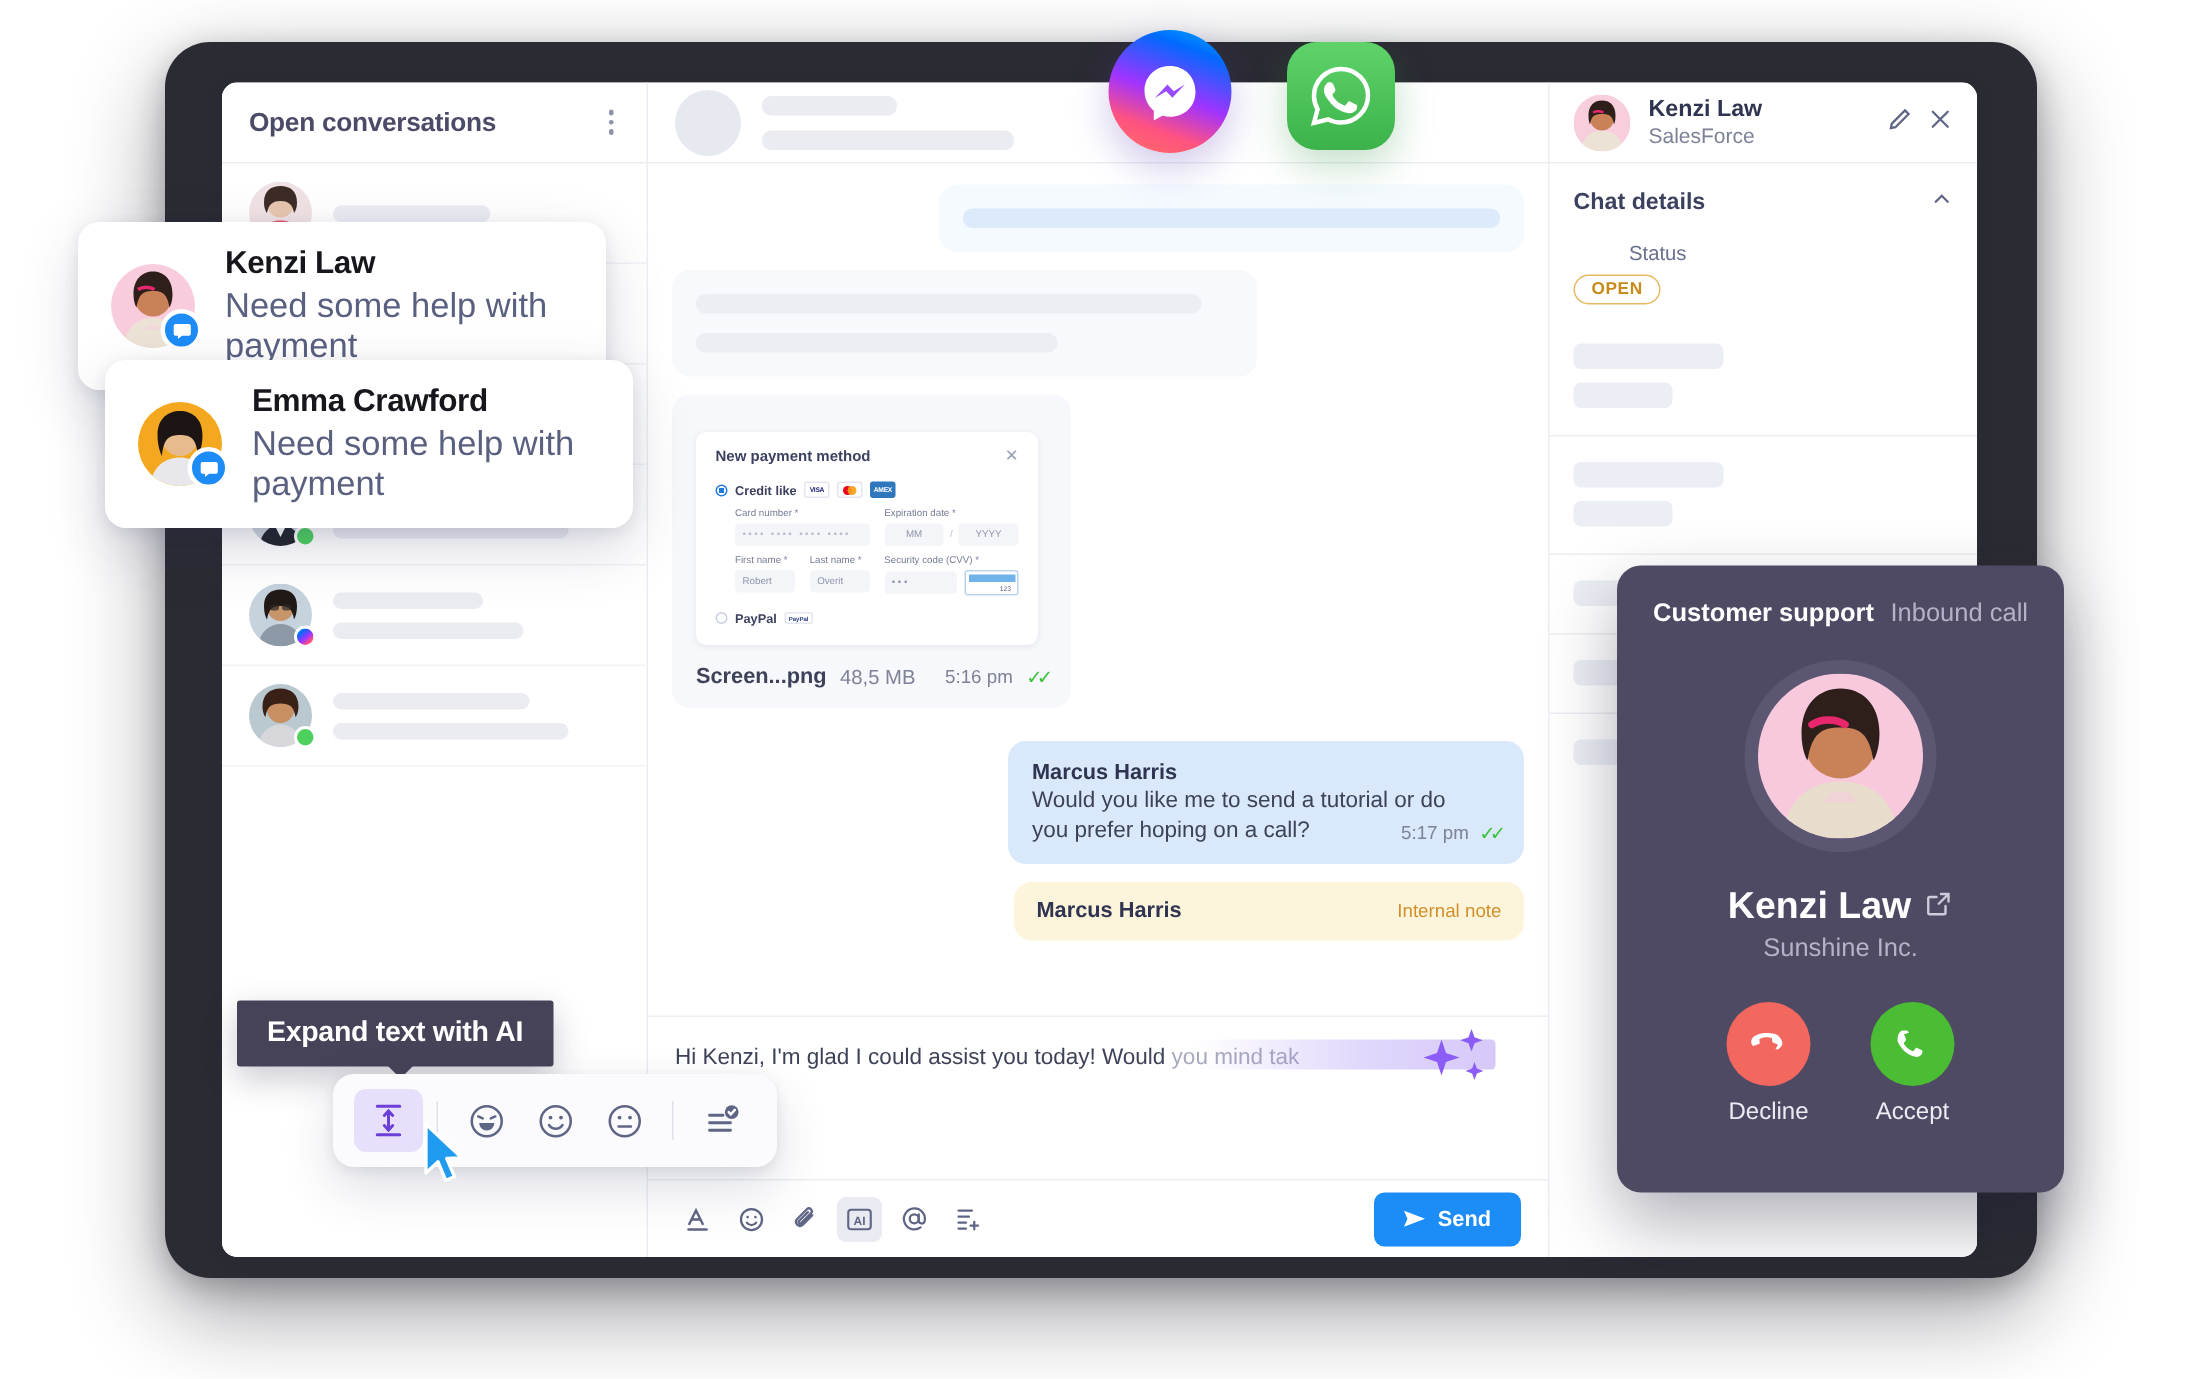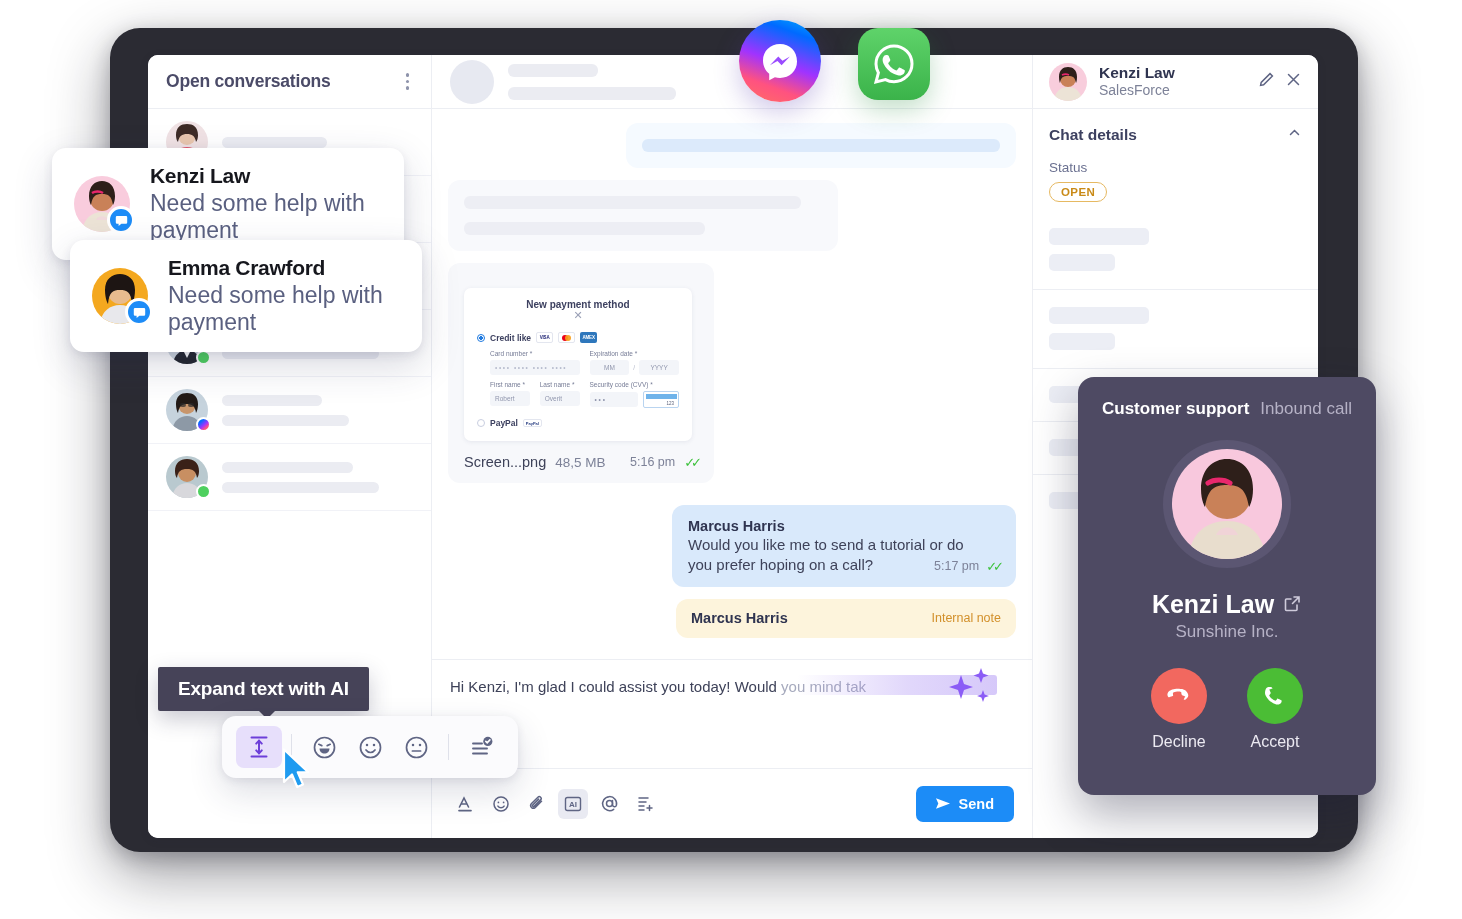--- a/index.html
+++ b/index.html
@@ -99,21 +99,21 @@
   .row-gap { height: 12px; }
 
   .msg-text { font-size: 15px; line-height: 1.38; color: #3e4259; }
 
   
   .pay-card {
     margin-top: 12px; background: #fff; border-radius: 7px;
     padding: 11px 13px 13px 13px; width: 228px;
     box-shadow: 0 1px 4px rgba(70,80,120,.10);
   }
-  .pc-head { display:flex; align-items:center; justify-content: space-between; margin-bottom: 11px; flex-direction: column; }
+  .pc-head { display:flex; align-items:center; justify-content: space-between; margin-bottom: 11px; }
   .pc-title { font-size: 10px; font-weight: 700; color: #3d4160; }
   .pc-x { font-size: 11px; color: #9aa0b6; line-height: 1; }
   .pc-opt { display: flex; align-items: center; gap: 5px; margin-bottom: 7px; }
   .radio { width: 8px; height: 8px; border-radius: 50%; border: 1.5px solid #c9cee0; flex: none; }
   .radio.on { border-color: #1f7ae0; background: radial-gradient(circle, #1f7ae0 0 45%, #fff 46% 100%); }
   .pc-opt-label { font-size: 8.5px; font-weight: 700; color: #3d4160; }
   .cbrand { width: 17px; height: 11px; border-radius: 2px; font-size: 4.5px; color: #fff;
             display:flex; align-items:center; justify-content:center; font-weight:700; letter-spacing:-.2px; }
   .cb-visa { background: #fff; border: .5px solid #e3e6ef; color: #1a1f71; }
   .cb-mc { background: #fff; border: .5px solid #e3e6ef; position: relative; }
@@ -133,21 +133,21 @@
   .pc-cvv .pc-inp { flex: 1; }
   .cvv-img { width: 36px; height: 17px; border: .7px solid #b9d4f0; border-radius: 2px;
              background: #fff; position: relative; flex: none; }
   .cvv-img::before { content:""; position:absolute; left:1.5px; right:1.5px; top:2px; height:4.5px; background:#6fb3ea; }
   .cvv-img i { position:absolute; right:4px; bottom:1px; font-size:4.5px; font-style:normal; color:#5a6079; }
   .pc-foot { display:flex; align-items:center; gap:5px; margin-top: 10px; }
   .pp-brand { width: 19px; height: 8px; border:.5px solid #e3e6ef; border-radius:2px; background:#fff;
               display:flex; align-items:center; justify-content:center; font-size:4px; font-weight:700; color:#253b80; }
 
   .file-row { display: flex; align-items: center; gap: 9px; margin-top: 13px; }
-  .file-name { font-size: 14.5px; font-weight: 400; color: #3e4259; }
+  .file-name { font-size: 14.5px; font-weight: 700; color: #3e4259; }
   .file-size { font-size: 13.5px; color: #7d8298; }
   .file-time { font-size: 12.5px; color: #7d8298; margin-left: auto; }
   .ticks { color: #3cc13b; font-size: 13px; letter-spacing: -4px; }
 
   .bub-out .name { font-size: 14.5px; font-weight: 700; color: #2f3450; margin-bottom: 1px; }
   .bub-out .line { font-size: 15px; line-height: 1.35; color: #3e4259; }
   .bub-out .meta { display:flex; align-items:center; gap:7px; justify-content:flex-end; margin-top:-17px; }
   .bub-out .meta .t { font-size: 12.5px; color: #7d8298; }
 
   .note {
@@ -163,21 +163,21 @@
   .composer-input { height: 108px; padding: 18px 18px 0 18px; position: relative; }
   .ci-line { font-size: 15px; color: #3e4259; white-space: nowrap; position: relative; display:inline-block; }
   .ci-line .faded { color: #a6aabd; }
   .ai-sweep {
     position: absolute; left: 365px; top: 15px; width: 200px; height: 20px;
     background: linear-gradient(90deg, rgba(157,125,242,0) 0%, rgba(157,125,242,.30) 55%, rgba(157,125,242,.42) 100%);
     border-radius: 3px; pointer-events: none;
   }
   .sparkles { position: absolute; left: 513px; top: 6px; width: 50px; height: 44px; }
   .composer-bar {
-    height: 70px; display: flex; align-items: center; gap: 6px;
+    height: 52px; display: flex; align-items: center; gap: 6px;
     padding: 0 18px; border-top: 1px solid #eceef3;
   }
   .tool { width: 30px; height: 30px; display:flex; align-items:center; justify-content:center;
           border-radius: 6px; color: #6a7090; cursor: pointer; }
   .tool.active { background: #e9eaf2; }
   .send-btn {
     margin-left: auto; background: #1c8cf7; color: #fff; border: none;
     border-radius: 7px; height: 36px; padding: 0 20px;
     font-size: 14.5px; font-weight: 700; font-family: inherit;
     display: flex; align-items: center; gap: 8px; cursor: pointer;
@@ -185,21 +185,21 @@
 
   
   .details { width: 286px; flex: none; border-left: 1px solid #eceef3; background: #fff; display:flex; flex-direction:column; }
   .det-head { height: 54px; flex: none; display:flex; align-items:center; gap: 12px; padding: 0 16px; border-bottom: 1px solid #eceef3; }
   .det-name { font-size: 15.5px; font-weight: 700; color: #2f3450; line-height: 1.2; }
   .det-sub { font-size: 14px; color: #7d8298; line-height: 1.2; }
   .det-actions { margin-left: auto; display: flex; align-items: center; gap: 10px; color: #5e6480; }
   .det-sec { padding: 16px 16px 0 16px; }
   .det-sec-head { display:flex; align-items:center; justify-content: space-between; }
   .det-sec-title { font-size: 15.5px; font-weight: 700; color: #3d4160; }
-  .det-lbl { font-size: 13.5px; color: #6a7090; margin-top: 16px; }
+  .det-lbl { font-size: 13.5px; color: #6a7090; margin-top: 16px; margin-left: 37px; }
   .status-pill {
     display: inline-block; margin-top: 7px; padding: 3px 11px;
     border: 1px solid #e6b962; border-radius: 11px;
     font-size: 11.5px; font-weight: 700; color: #c98a17; letter-spacing: .4px;
   }
   .det-skels { padding: 0 16px; }
   .det-skels .sk { background: #eceef5; height: 17px; border-radius: 5px; }
   .det-div { height: 1px; background: #eceef3; margin: 18px 0 0 0; }
 
   

